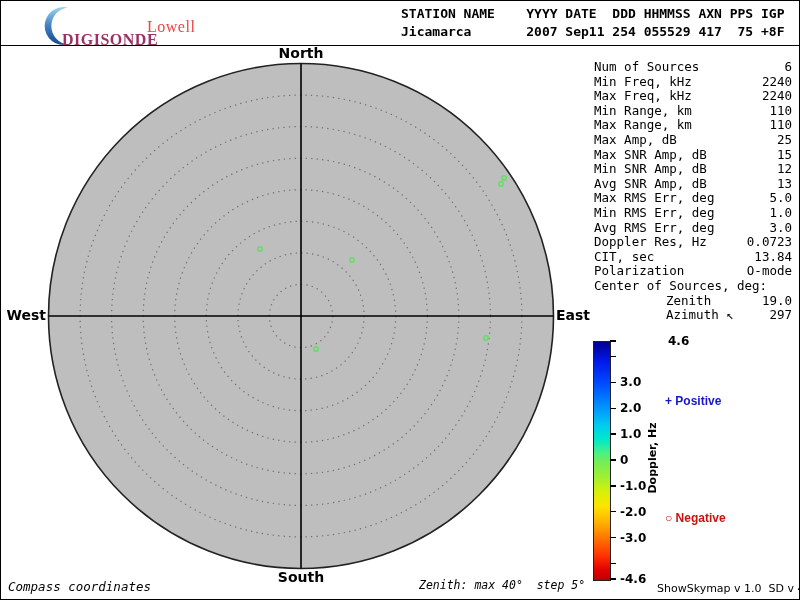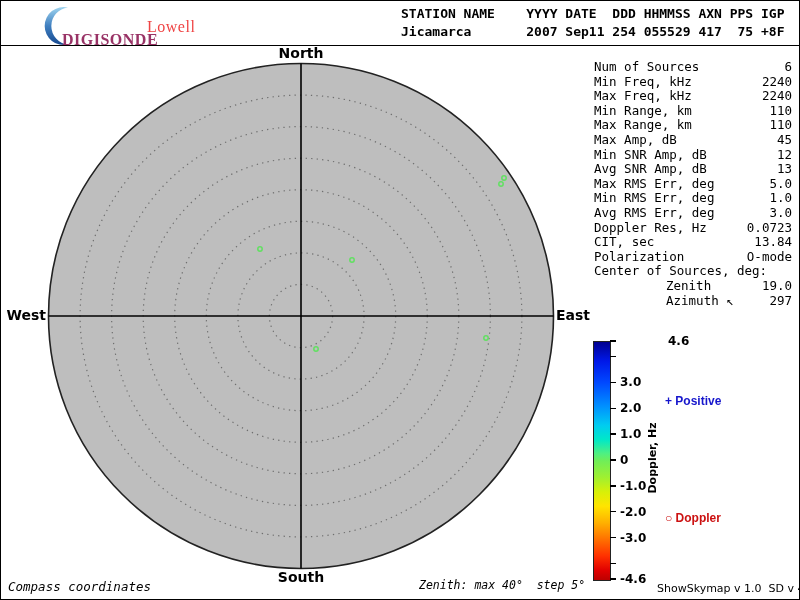--- a/index.html
+++ b/index.html
@@ -95,21 +95,22 @@
     <text class="compass-label" x="45" y="319" text-anchor="end">West</text>
     <text class="compass-label" x="555" y="319" text-anchor="start">East</text>
   </svg>
 
   <div class="stats">
       <div class="stat-row"><span>Num of Sources</span><span>6</span></div>
       <div class="stat-row"><span>Min Freq, kHz</span><span>2240</span></div>
       <div class="stat-row"><span>Max Freq, kHz</span><span>2240</span></div>
       <div class="stat-row"><span>Min Range, km</span><span>110</span></div>
       <div class="stat-row"><span>Max Range, km</span><span>110</span></div>
-      <div class="stat-row"><span>Max Amp, dB</span><span>45</span></div>
+      <div class="stat-row"><span>Max Amp, dB</span><span>25</span></div>
+      <div class="stat-row"><span>Max SNR Amp, dB</span><span>15</span></div>
       <div class="stat-row"><span>Min SNR Amp, dB</span><span>12</span></div>
       <div class="stat-row"><span>Avg SNR Amp, dB</span><span>13</span></div>
       <div class="stat-row"><span>Max RMS Err, deg</span><span>5.0</span></div>
       <div class="stat-row"><span>Min RMS Err, deg</span><span>1.0</span></div>
       <div class="stat-row"><span>Avg RMS Err, deg</span><span>3.0</span></div>
       <div class="stat-row"><span>Doppler Res, Hz</span><span>0.0723</span></div>
       <div class="stat-row"><span>CIT, sec</span><span>13.84</span></div>
       <div class="stat-row"><span>Polarization</span><span>O-mode</span></div>
       <div class="stat-row"><span>Center of Sources, deg:</span><span></span></div>
       <div class="stat-row indent"><span>Zenith</span><span>19.0</span></div>
@@ -137,19 +138,19 @@
         <div class="cb-tick" style="top: 195.909px;"></div>
         <div class="cb-tick-label" style="top: 196.609px;">-3.0</div>
         <div class="cb-tick" style="top: 221.778px;"></div>
         <div class="cb-tick" style="top: 237.3px;"></div>
         <div class="cb-tick-label" style="top: 238px;">-4.6</div>
       </div>
     <div class="cb-axis-label">Doppler, Hz</div>
   </div>
 
   <div class="legend-item legend-positive"><span class="legend-marker">+</span> <span>Positive</span></div>
-  <div class="legend-item legend-negative"><span class="legend-marker">○</span> <span>Doppler</span></div>
+  <div class="legend-item legend-negative"><span class="legend-marker">○</span> <span>Negative</span></div>
 
   <div class="footer-left">Compass coordinates</div>
   <div class="footer-center">Zenith: max 40°  step 5°</div>
   <div class="footer-right">ShowSkymap v 1.0  SD v 4.2</div>
 
 </div>
 
 </body></html>

